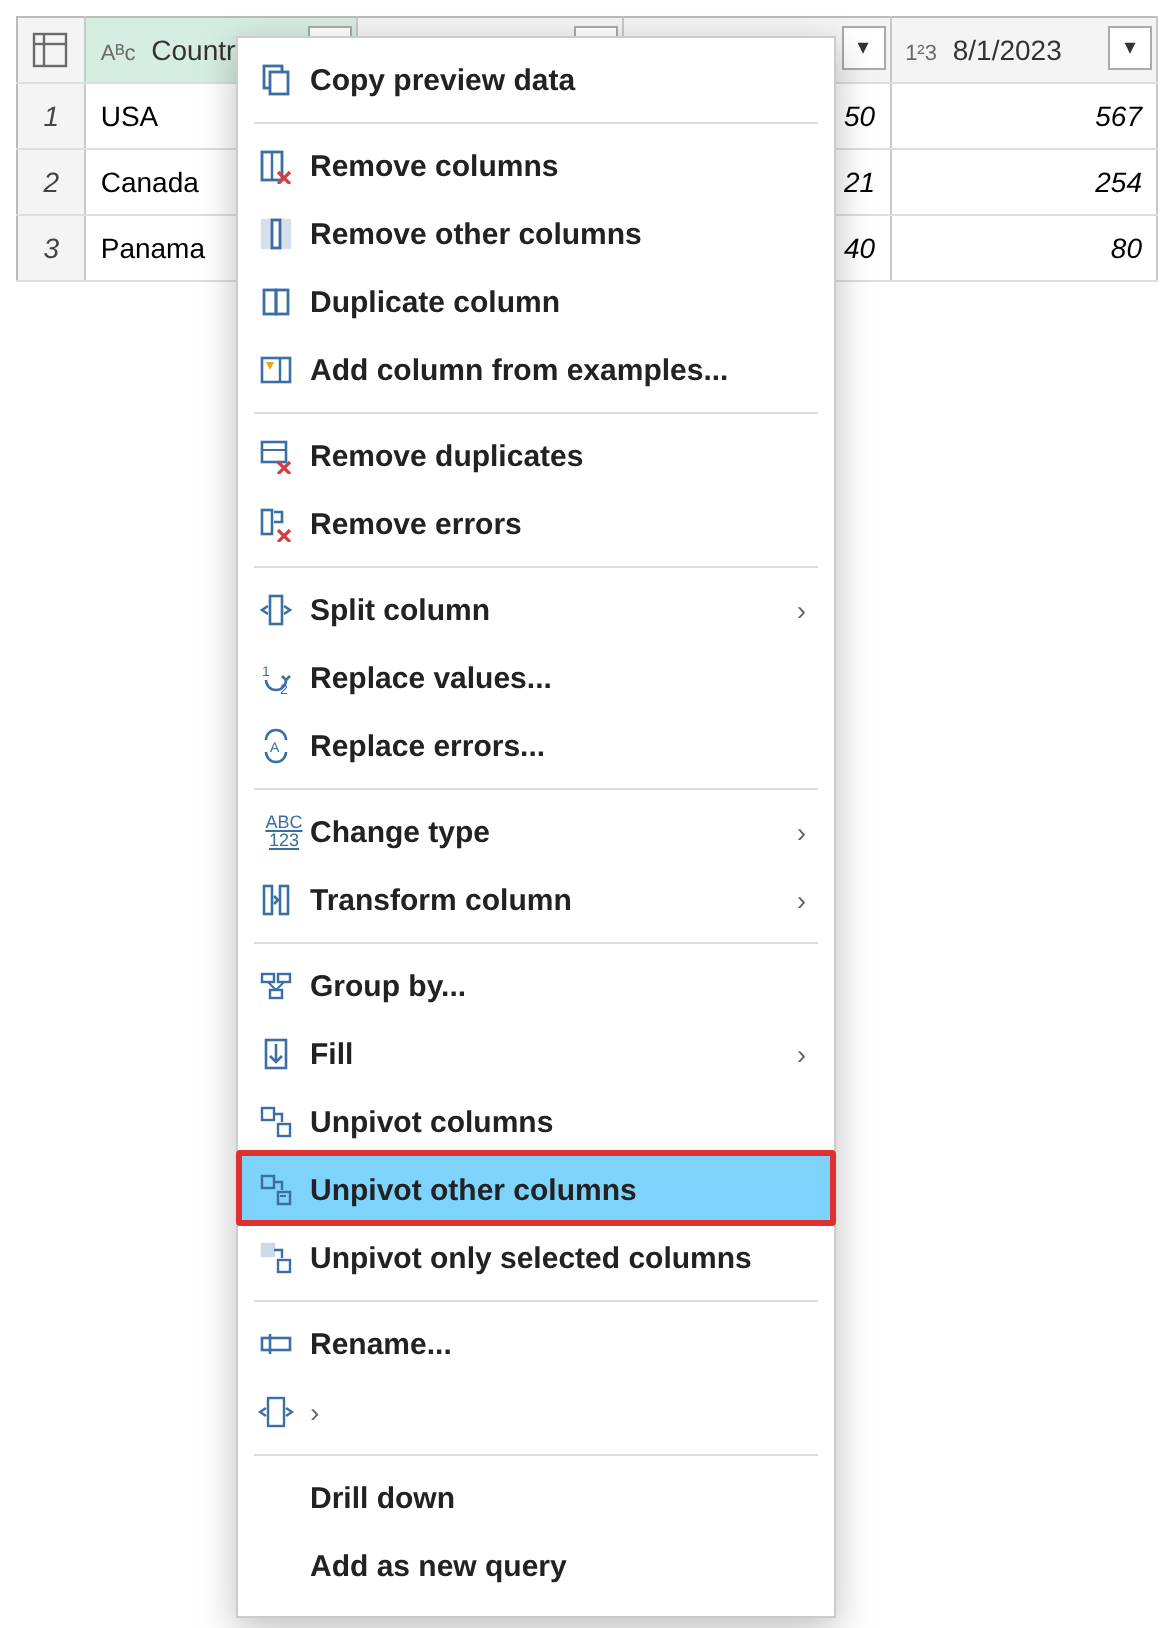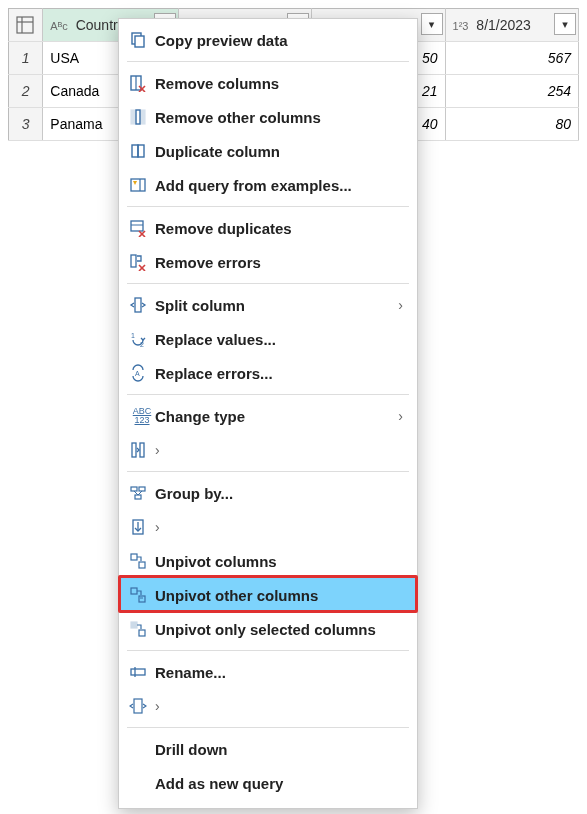--- a/index.html
+++ b/index.html
@@ -235,21 +235,21 @@
   </div>
 
   <div class="menu-item">
     <span class="menu-ico">
       <svg width="18" height="18" viewBox="0 0 18 18">
           <rect x="2" y="3" width="14" height="12" fill="none" stroke="#3a6ea5" stroke-width="1.3"></rect>
           <polygon points="4,5 8,5 6,9" fill="#e6a817"></polygon>
           <line x1="11" y1="3" x2="11" y2="15" stroke="#3a6ea5" stroke-width="1.2"></line>
         </svg>
     </span>
-    <span class="menu-txt">Add query from examples...</span>
+    <span class="menu-txt">Add column from examples...</span>
   </div>
 
   <div class="menu-sep"></div>
 
   <div class="menu-item">
     <span class="menu-ico">
       <svg width="18" height="18" viewBox="0 0 18 18">
           <rect x="2" y="2" width="12" height="10" fill="none" stroke="#3a6ea5" stroke-width="1.3"></rect>
           <line x1="2" y1="6" x2="14" y2="6" stroke="#3a6ea5"></line>
           <line x1="10" y1="12" x2="16" y2="18" stroke="#d04040" stroke-width="1.6"></line>
@@ -318,20 +318,21 @@
   </div>
 
   <div class="menu-item">
     <span class="menu-ico">
       <svg width="18" height="18" viewBox="0 0 18 18">
           <rect x="3" y="2" width="4" height="14" fill="none" stroke="#3a6ea5" stroke-width="1.3"></rect>
           <rect x="11" y="2" width="4" height="14" fill="none" stroke="#3a6ea5" stroke-width="1.3"></rect>
           <polyline points="8,7 10,9 8,11" fill="none" stroke="#3a6ea5" stroke-width="1.3"></polyline>
         </svg>
     </span>
+    <span class="menu-txt">Transform column</span>
     <span class="menu-arrow">›</span>
   </div>
 
   <div class="menu-sep"></div>
 
   <div class="menu-item">
     <span class="menu-ico">
       <svg width="18" height="18" viewBox="0 0 18 18">
           <rect x="2" y="3" width="6" height="4" fill="none" stroke="#3a6ea5" stroke-width="1.2"></rect>
           <rect x="10" y="3" width="6" height="4" fill="none" stroke="#3a6ea5" stroke-width="1.2"></rect>
@@ -344,20 +345,21 @@
   </div>
 
   <div class="menu-item">
     <span class="menu-ico">
       <svg width="18" height="18" viewBox="0 0 18 18">
           <rect x="4" y="2" width="10" height="14" fill="none" stroke="#3a6ea5" stroke-width="1.3"></rect>
           <line x1="9" y1="4" x2="9" y2="12" stroke="#3a6ea5" stroke-width="1.3"></line>
           <polyline points="6,10 9,13 12,10" fill="none" stroke="#3a6ea5" stroke-width="1.3"></polyline>
         </svg>
     </span>
+    <span class="menu-txt">Fill</span>
     <span class="menu-arrow">›</span>
   </div>
 
   <div class="menu-item">
     <span class="menu-ico">
       <svg width="18" height="18" viewBox="0 0 18 18">
           <rect x="2" y="2" width="6" height="6" fill="none" stroke="#3a6ea5" stroke-width="1.2"></rect>
           <rect x="10" y="10" width="6" height="6" fill="none" stroke="#3a6ea5" stroke-width="1.2"></rect>
           <polyline points="8,5 12,5 12,9" fill="none" stroke="#3a6ea5" stroke-width="1.2"></polyline>
         </svg>

